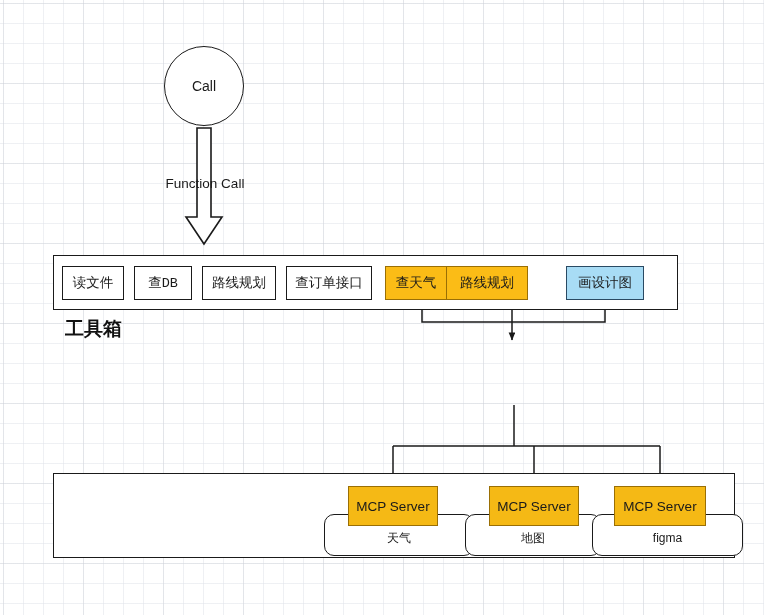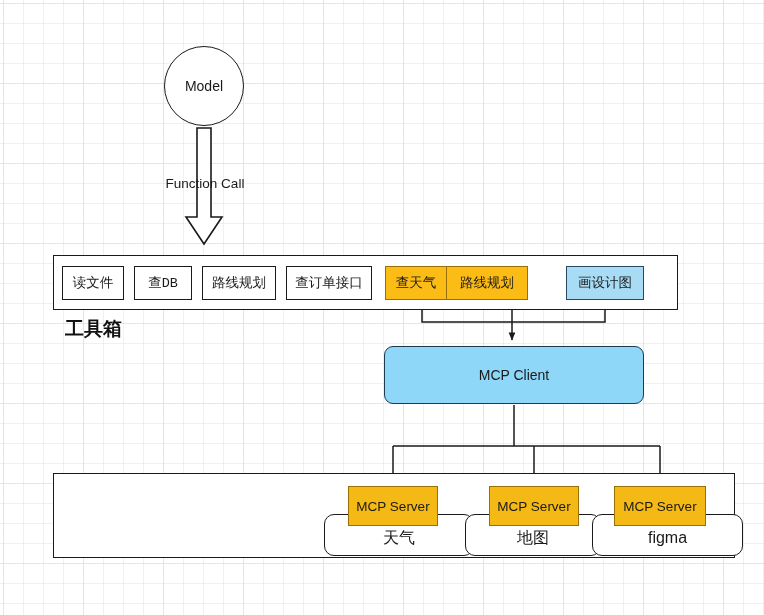--- a/index.html
+++ b/index.html
@@ -142,21 +142,21 @@
     position: absolute;
     box-sizing: border-box;
     top: 514px;
     height: 42px;
     border: 1.4px solid #1a1a1a;
     border-radius: 10px;
     background: #ffffff;
     display: flex;
     align-items: center;
     justify-content: center;
-    font-size: 16px;
+    font-size: 12px;
     color: #1a1a1a;
     padding-top: 6px;
   }
 
   .mcp-server-box {
     position: absolute;
     box-sizing: border-box;
     top: 486px;
     height: 40px;
     border: 1.4px solid #9a6f05;
@@ -194,21 +194,21 @@
     <g fill="none" stroke="#1a1a1a" stroke-width="1.5">
       <path d="M514,405 L514,446"></path>
       <path d="M393,446 L660,446"></path>
       <path d="M393,446 L393,481" marker-end="url(#arrowhead)"></path>
       <path d="M534,446 L534,481" marker-end="url(#arrowhead)"></path>
       <path d="M660,446 L660,481" marker-end="url(#arrowhead)"></path>
     </g>
   </svg>
 
   <div class="node" id="model-node">
-    <span>Model</span>
+    <span>Call</span>
   </div>
 
   <div class="node" id="function-call-label">
     <span>Function Call</span>
   </div>
 
   <div class="node" id="toolbox-container"></div>
   <div id="tools-layer">
       <div class="tool-box" style="left: 62px; width: 62px;">
         <span>读文件</span>
@@ -229,23 +229,20 @@
         <span>路线规划</span>
       </div>
       <div class="tool-box accent-blue" style="left: 566px; width: 78px;">
         <span>画设计图</span>
       </div>
     </div>
   <div class="node" id="toolbox-caption">
     <span>工具箱</span>
   </div>
 
-  <div class="node" id="mcp-client-node">
-    <span>MCP Client</span>
-  </div>
 
   <div class="node" id="servers-container"></div>
   <div id="servers-layer">
       <div class="service-shell" style="left: 324px; width: 150px;">
         <span>天气</span>
       </div>
       <div class="mcp-server-box" style="left: 348px; width: 90px;">
         <span>MCP Server</span>
       </div>
       <div class="service-shell" style="left: 465px; width: 136px;">

